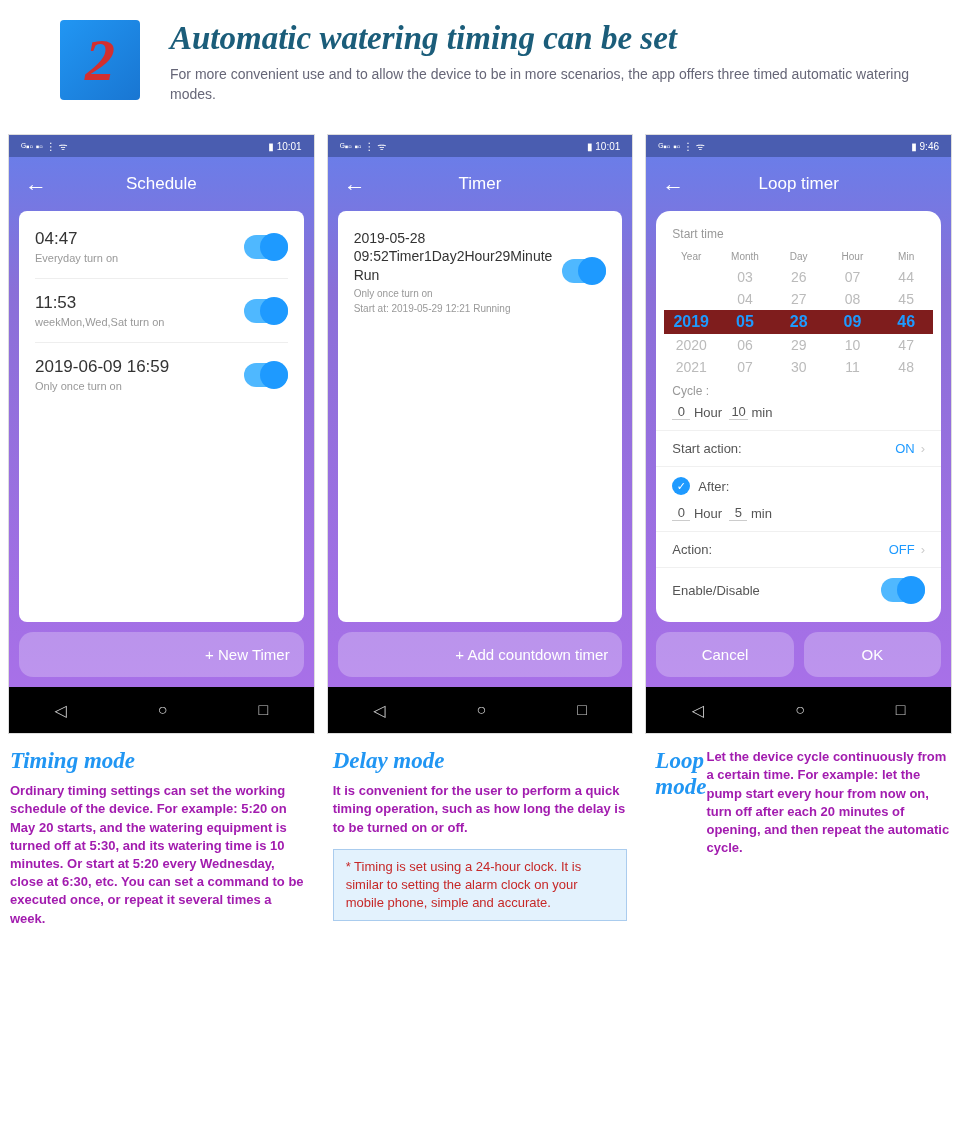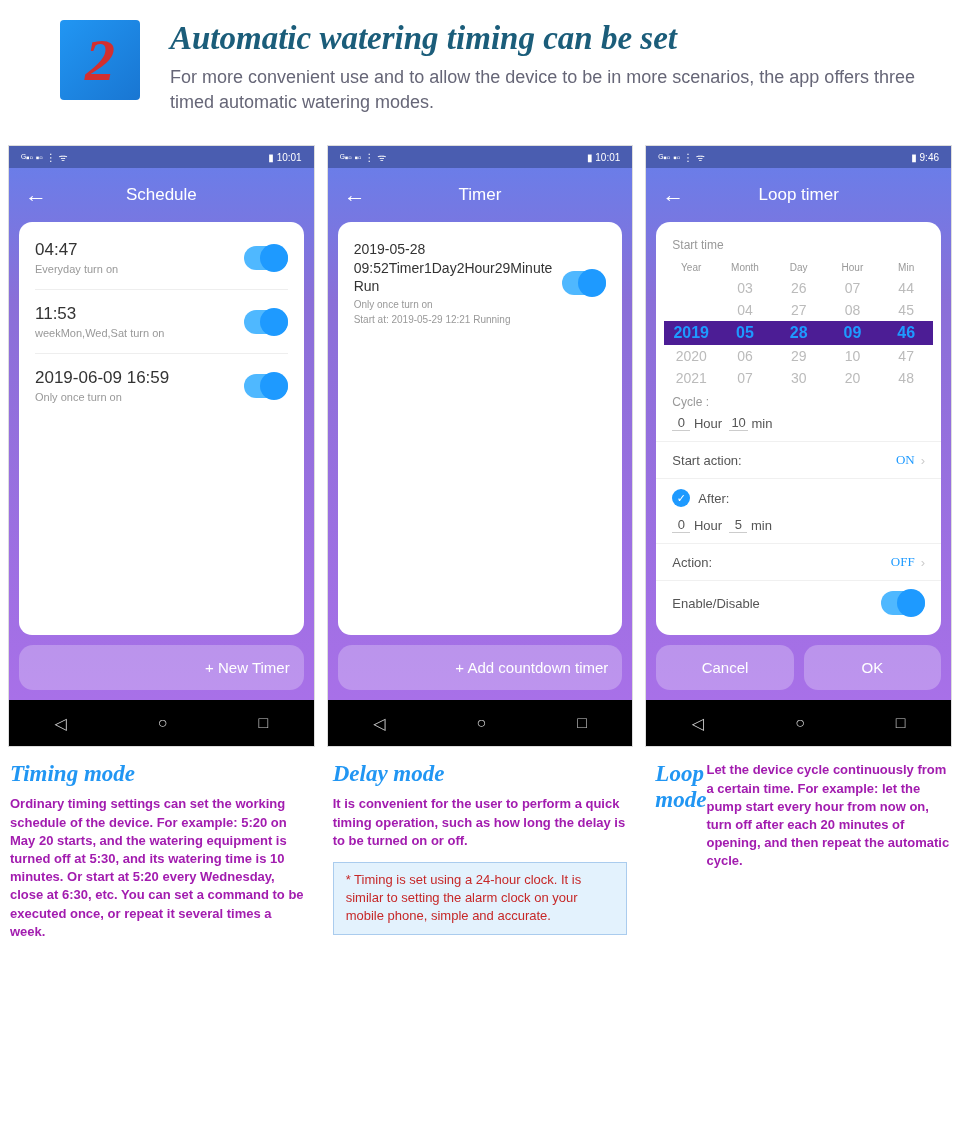--- a/index.html
+++ b/index.html
@@ -1,29 +1,29 @@
 <!DOCTYPE html>
 <html><head>
 <meta charset="utf-8">
 <style>
 * { margin:0; padding:0; box-sizing:border-box; }
 body { font-family: -apple-system, Helvetica, Arial, sans-serif; background:#fff; width:960px; }
 .header-sec { display:flex; padding:20px 30px 30px 60px; gap:30px; }
 .num-box { width:80px; height:80px; background:linear-gradient(135deg,#2196f3,#1976d2); display:flex; align-items:center; justify-content:center; border-radius:4px; flex-shrink:0; }
 .num-box span { color:#d32f2f; font-size:60px; font-weight:900; font-style:italic; font-family:Georgia,serif; }
 .header-txt h1 { color:#1b5d7a; font-size:33px; font-weight:700; font-style:italic; font-family:Georgia,'Trebuchet MS',serif; margin-bottom:8px; }
-.header-txt p { color:#667; font-size:18px; line-height:1.4; }
+.header-txt p { color:#667; font-size:14px; line-height:1.4; }
 .phones { display:flex; gap:12px; padding:0 8px; }
 .phone { flex:1; display:flex; flex-direction:column; border:1px solid #ddd; }
 .statusbar { height:22px; background:#4a5db0; display:flex; justify-content:space-between; align-items:center; padding:0 12px; color:#fff; font-size:10px; }
 .screen { flex:1; background:linear-gradient(180deg,#6b7de8 0%,#8a6fd8 25%,#a870e8 100%); display:flex; flex-direction:column; padding:0 10px 10px; min-width:0; }
 .scr-head { display:flex; align-items:center; padding:14px 6px; color:#fff; }
 .back { font-size:22px; cursor:pointer; }
 .scr-title { flex:1; text-align:center; font-size:17px; }
-.card { background:#fff; border-radius:13px; flex:1; padding:4px 16px; }
+.card { background:#fff; border-radius:8px; flex:1; padding:4px 16px; }
 .row { padding:14px 0; border-bottom:1px solid #eee; display:flex; align-items:center; }
 .row:last-child { border-bottom:none; }
 .rowc { flex:1; min-width:0; }
 .rowc .t { font-size:17px; color:#333; margin-bottom:3px; }
 .rowc .t2 { font-size:14px; color:#333; line-height:1.3; word-wrap:break-word; }
 .rowc .s { font-size:11px; color:#999; }
 .rowc .s2 { font-size:10px; color:#999; margin-top:4px; }
 .tog { width:44px; height:24px; background:#4fb8ff; border-radius:12px; position:relative; flex-shrink:0; }
 .tog::after { content:''; position:absolute; right:0; top:-2px; width:28px; height:28px; background:#1e9aff; border-radius:50%; }
 .btmbtn { margin-top:10px; background:rgba(255,255,255,0.25); color:#fff; text-align:right; padding:14px; border-radius:14px; font-size:15px; cursor:pointer; }
@@ -31,25 +31,25 @@
 .btnrow > div { flex:1; background:rgba(255,255,255,0.25); color:#fff; text-align:center; padding:14px; border-radius:14px; font-size:15px; cursor:pointer; }
 .navbar { height:46px; background:#000; display:flex; align-items:center; justify-content:space-around; color:#ccc; font-size:16px; }
 
 .loopcard { background:#fff; border-radius:14px; flex:1; padding:10px 0; font-size:13px; }
 .lsec { padding:6px 16px; color:#999; font-size:12px; }
 .picker { padding:0 8px; }
 .phead { display:flex; color:#999; font-size:10px; padding:4px 0; }
 .phead span { flex:1; text-align:center; }
 .prow { display:flex; padding:3px 0; }
 .prow span { flex:1; text-align:center; color:#bbb; font-size:14px; }
-.prow.sel { background:#4c1d95;justify-content:space-between; }
+.prow.sel { background:#7f1d1d;justify-content:space-between; }
 .prow.sel span { color:#1e9aff; font-weight:600; font-size:16px; }
 .lrow { padding:10px 16px; display:flex; align-items:center; color:#555; font-size:13px; border-top:1px solid #f0f0f0; }
 .lrow .lab { flex:1; }
-.lrow .val { color:#1e9aff;font-family:Liberation Serif, serif; }
+.lrow .val { color:#1e9aff; }
 .chev { color:#ccc; margin-left:6px; }
 .chk { width:18px; height:18px; background:#1e9aff; border-radius:50%; display:inline-flex; align-items:center; justify-content:center; color:#fff; font-size:11px; margin-right:8px; }
 .und { border-bottom:1px solid #ccc; display:inline-block; min-width:18px; text-align:center; padding:0 2px; }
 .modes { display:flex; gap:28px; padding:14px 10px 30px; }
 .mode { flex:1; }
 .mode h2 { color:#2196f3; font-size:23px; font-weight:700; font-style:italic; font-family:Georgia,'Trebuchet MS',serif; margin-bottom:8px; }
 .mode p { color:#a21caf; font-size:13px; line-height:1.4;font-weight:bold; }
 .note { background:#e3f2fd; border:1px solid #aaccee; padding:8px 12px; margin-top:12px; color:#c62828; font-size:13px; line-height:1.4; }
 .rcol { display:flex; flex-direction:row; }
 </style>
@@ -187,21 +187,21 @@
               <span>2020</span>
               <span>06</span>
               <span>29</span>
               <span>10</span>
               <span>47</span>
             </div>
           <div class="prow">
               <span>2021</span>
               <span>07</span>
               <span>30</span>
-              <span>20</span>
+              <span>11</span>
               <span>48</span>
             </div>
         </div>
         <div class="lsec">Cycle :</div>
         <div class="lrow" style="border-top:none;padding-top:0">
           <span class="und">0</span>&nbsp;<span>Hour</span>&nbsp;&nbsp;<span class="und">10</span>&nbsp;<span>min</span>
         </div>
         <div class="lrow">
           <span class="lab">Start action:</span>
           <span class="val">ON</span>

